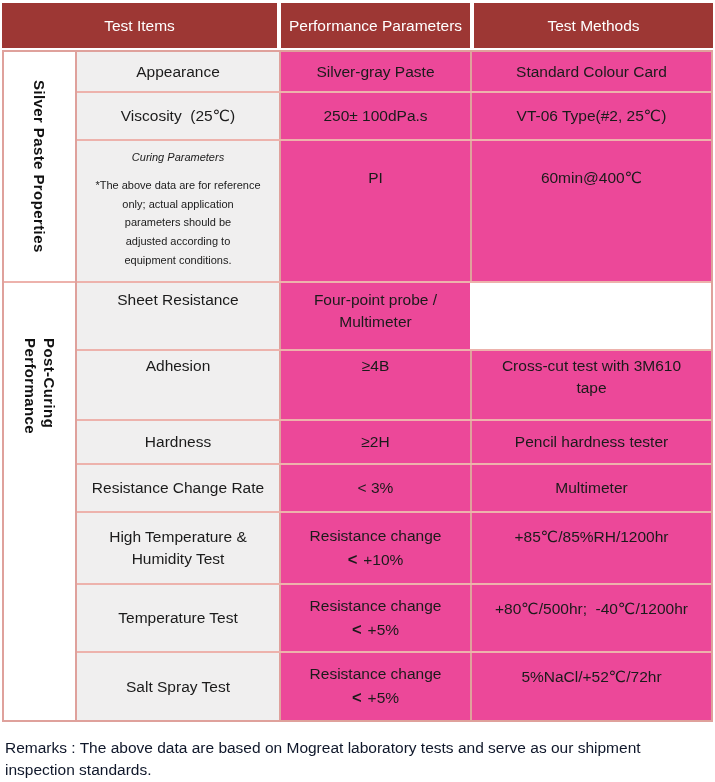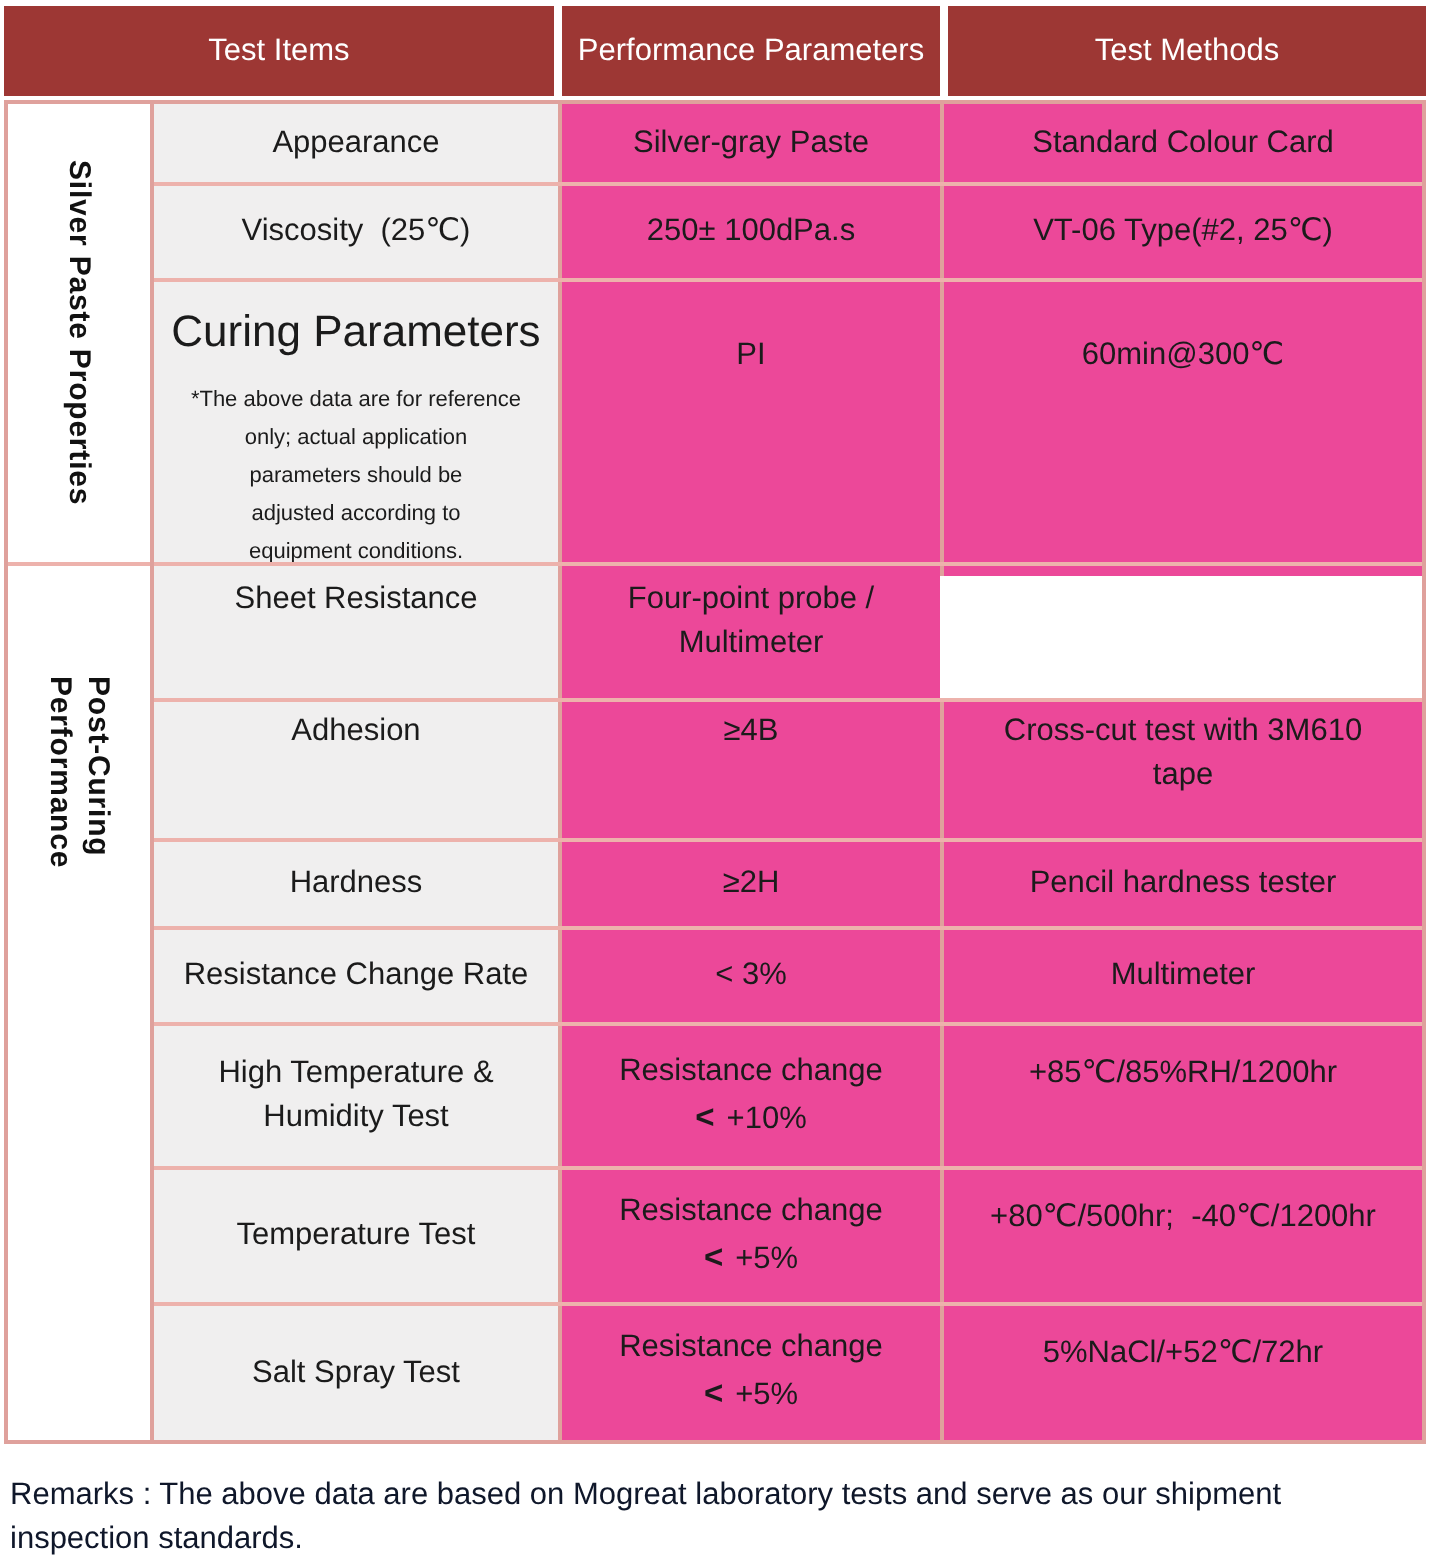--- a/index.html
+++ b/index.html
@@ -48,21 +48,21 @@
   .cell.item{background:var(--gray);}
   .cell.param,.cell.method{border-left:2px solid var(--pv);background:#ec4899;}
 
   
   .r0{height:39px}.r1{height:46px}.r2{height:140px}.r3{height:66px}.r4{height:68px}
   .r5{height:42px}.r6{height:46px}.r7{height:70px}.r8{height:66px}.r9{height:67px}
 
   
   .top{justify-content:flex-start;}
   .pt4{padding-top:4px}.pt6{padding-top:6px}.pt13{padding-top:13px}.pt26{padding-top:26px}
-  .curing-title{font-size:22px;margin:7px 0 10px;}
+  .curing-title{font-size:11px;margin:7px 0 10px;font-style:italic;}
   .curing-note{font-size:11px;line-height:1.72;}
   .param-line{line-height:1.3;}
   .lt-line{line-height:1.3;margin-top:3px;}
   .lt-line .lt{font-weight:700;font-size:16.5px;margin-right:6px;}
 
   .remarks{margin:15px 8px 0 5px;width:695px;font-size:15.5px;line-height:22px;color:#0f172a;}
 </style>
 </head>
 <body>
 
@@ -104,21 +104,21 @@
         <div class="row r2">
           <div class="cell item top">
             <div class="curing-title">Curing Parameters</div>
             <div class="curing-note">*The above data are for reference
 only; actual application
 parameters should be
 adjusted according to
 equipment conditions.</div>
           </div>
           <div class="cell param top pt26">PI</div>
-          <div class="cell method top pt26">60min@300℃</div>
+          <div class="cell method top pt26">60min@400℃</div>
         </div>
 
         <div class="row r3">
           <div class="cell item top pt6">Sheet Resistance</div>
           <div class="cell method top pt6">Four-point probe /
 Multimeter</div>
         </div>
 
         <div class="row r4">
           <div class="cell item top pt4">Adhesion</div>

